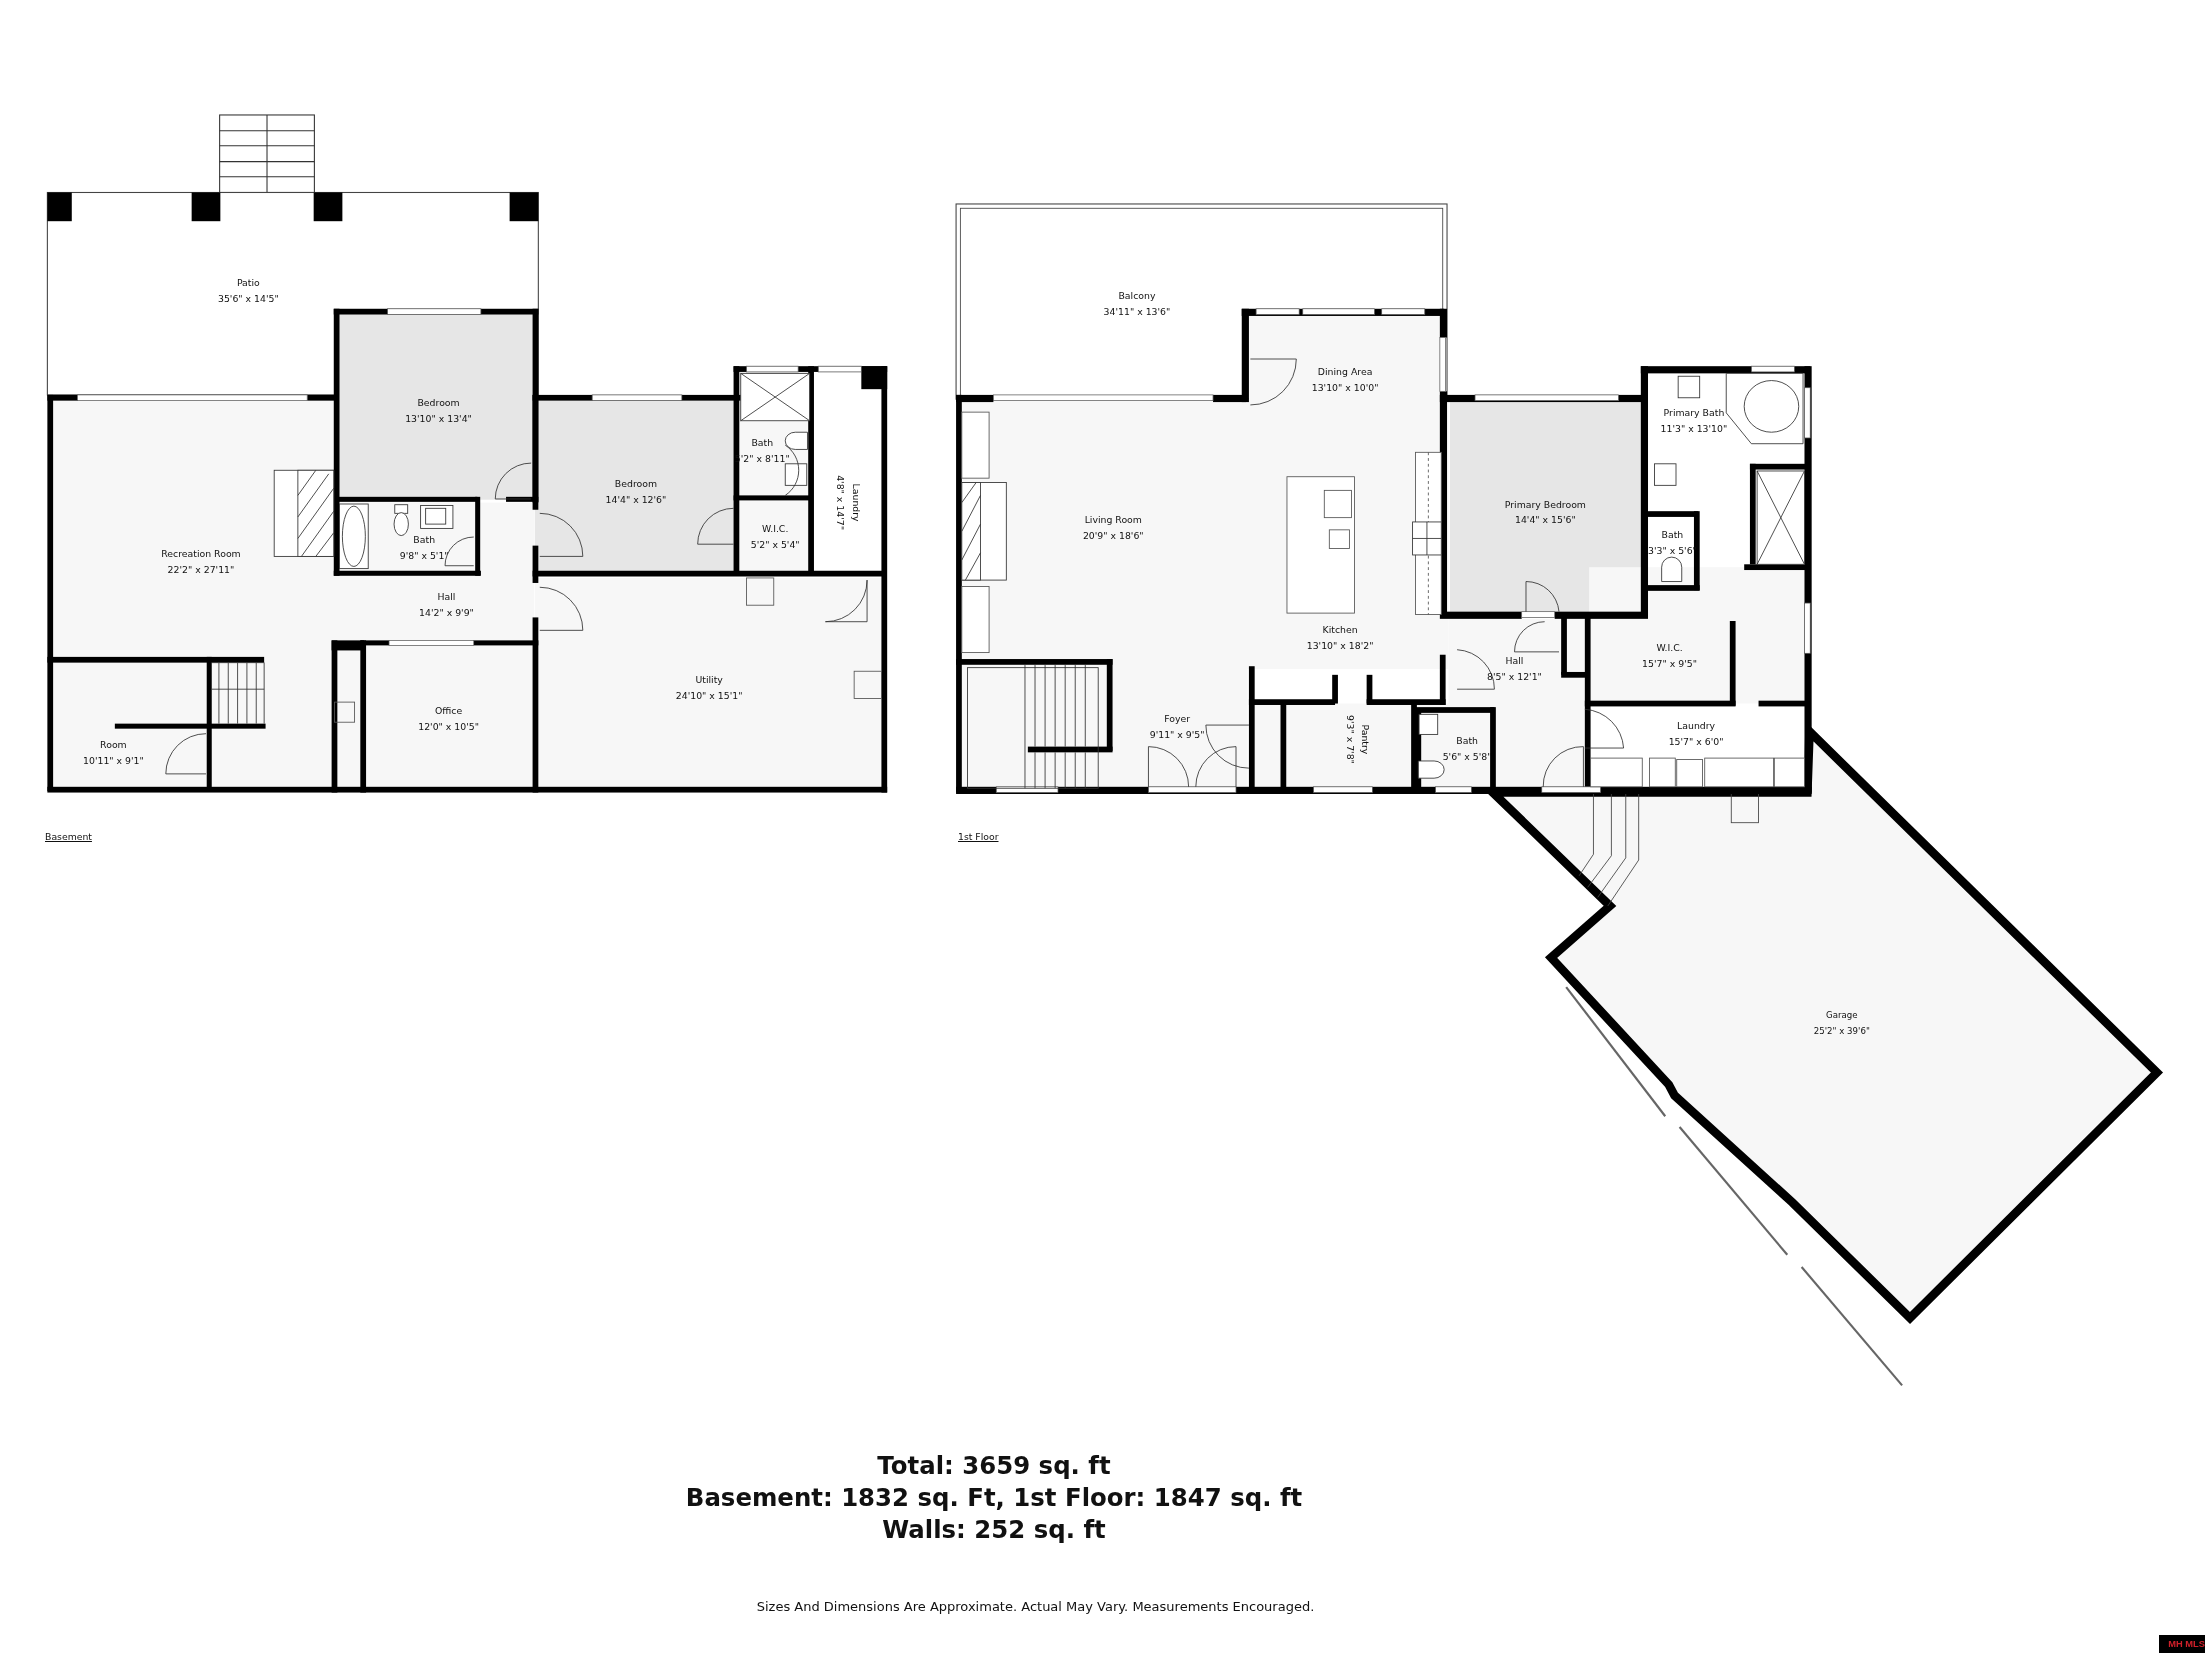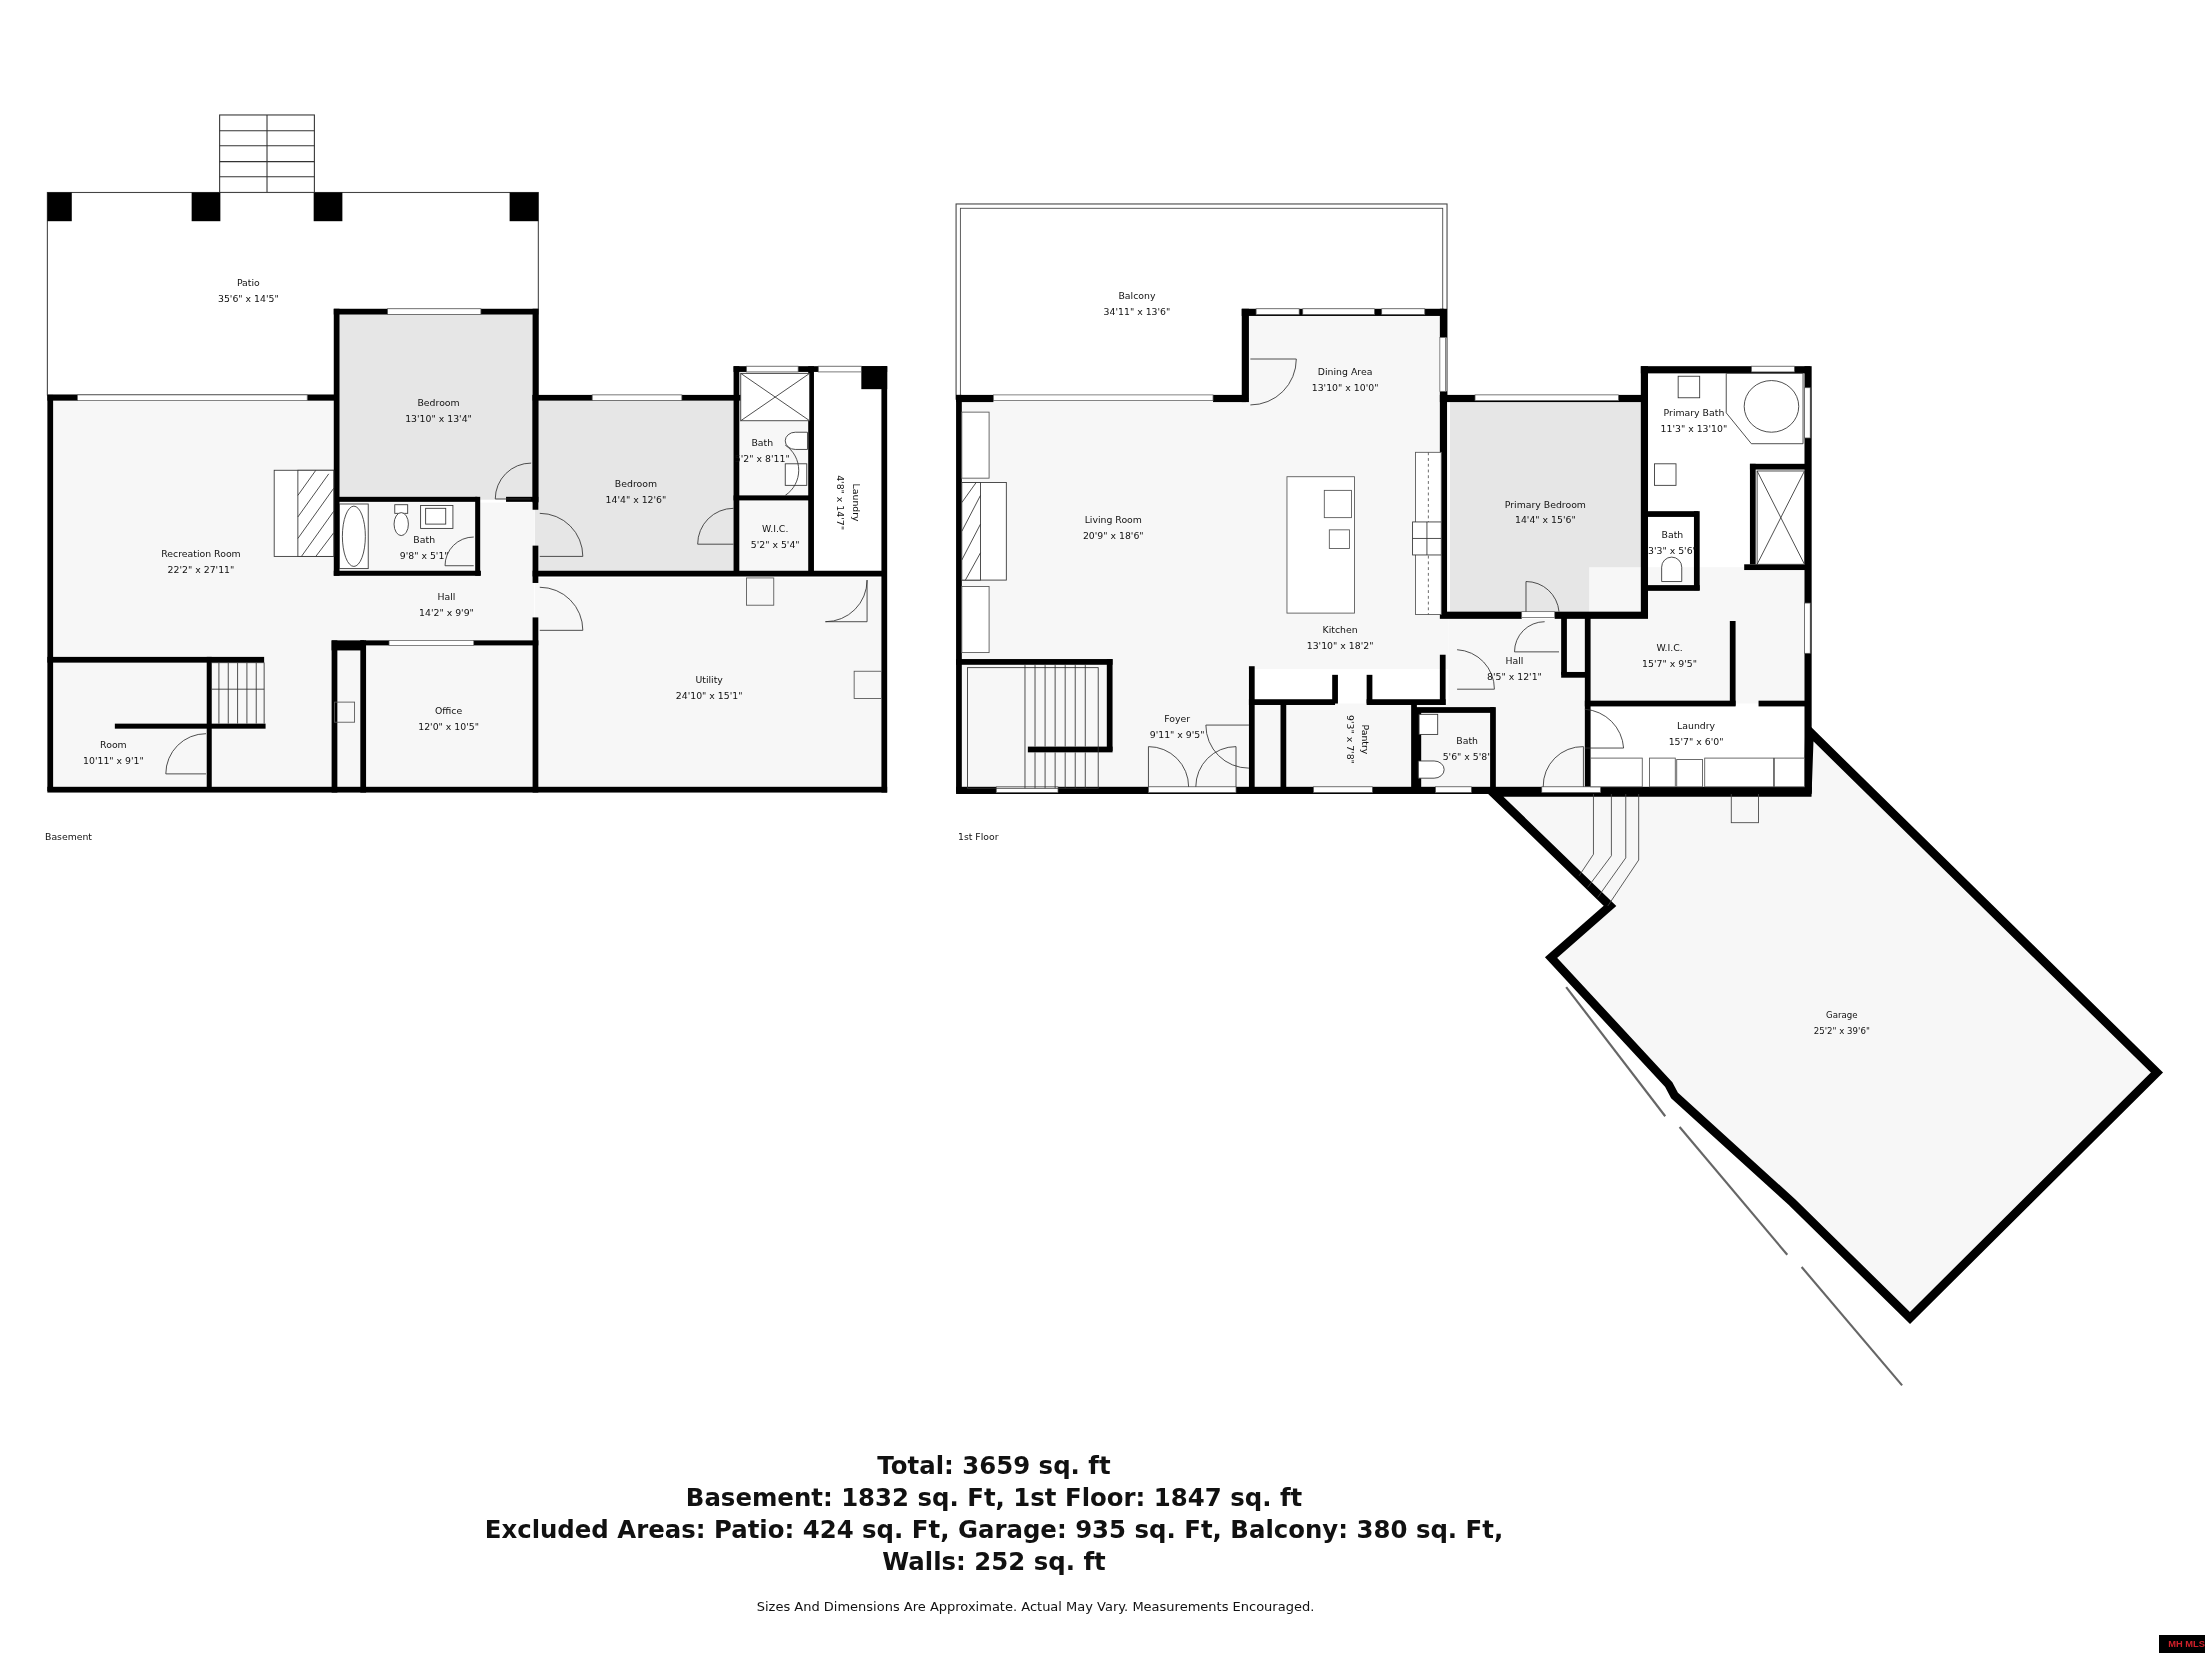--- a/index.html
+++ b/index.html
@@ -1,21 +1,21 @@
 <!DOCTYPE html>
 <html style="font-size:11.5px"><head>
 <meta charset="utf-8">
 <style>
   html, body { margin:0; padding:0; background:#ffffff; }
   body { width:2205px; height:1654px; position:relative; overflow:hidden; font-family:"DejaVu Sans", sans-serif; color:#111; }
   #plan { position:absolute; left:0; top:0; width:2205px; height:1654px; }
   .room-label { font-family:"DejaVu Sans", sans-serif; font-size:13px; fill:#111; text-anchor:middle; }
   .room-dim { font-family:"DejaVu Sans", sans-serif; font-size:13px; fill:#111; text-anchor:middle; }
   .garage-label { font-size:12px; }
-  .floor-caption { position:absolute; font-size:9.3px; color:#111; }
+  .floor-caption { position:absolute; font-size:9.3px; color:#111;text-decoration:underline; }
   .summary { position:absolute; left:0; width:1988px; text-align:center; color:#111; }
   .summary-line { font-size:24.4px; line-height:32px;font-weight:bold; }
   .disclaimer { position:absolute; left:0; width:2071px; top:1599px; text-align:center; font-size:13px; color:#111; }
   .badge { position:absolute; right:0; bottom:0; width:46px; height:18.7px; background:#000; color:#d0202a; font-weight:bold; font-size:9.3px; text-align:right; line-height:18.7px; font-family:"Liberation Sans", sans-serif; }
 </style>
 </head>
 <body>
 
 <svg id="plan" viewBox="0 0 3072 2304" xmlns="http://www.w3.org/2000/svg">
 
@@ -401,18 +401,17 @@
     </g>
   </g>
 </svg>
 
 <div class="floor-caption" style="left:45px; top:831px;">Basement</div>
 <div class="floor-caption" style="left:958px; top:831px;">1st Floor</div>
 
 <div class="summary" style="top:1450px;">
   <div class="summary-line" style="font-weight:bold;">Total: 3659 sq. ft</div>
   <div class="summary-line">Basement: 1832 sq. Ft, 1st Floor: 1847 sq. ft</div>
-  <div class="summary-line">Excluded Areas: Patio: 424 sq. Ft, Garage: 935 sq. Ft, Balcony: 380 sq. Ft,</div>
   <div class="summary-line">Walls: 252 sq. ft</div>
 </div>
 <div class="disclaimer">Sizes And Dimensions Are Approximate. Actual May Vary. Measurements Encouraged.</div>
 <div class="badge">MH MLS</div>
 
 
 </body></html>

